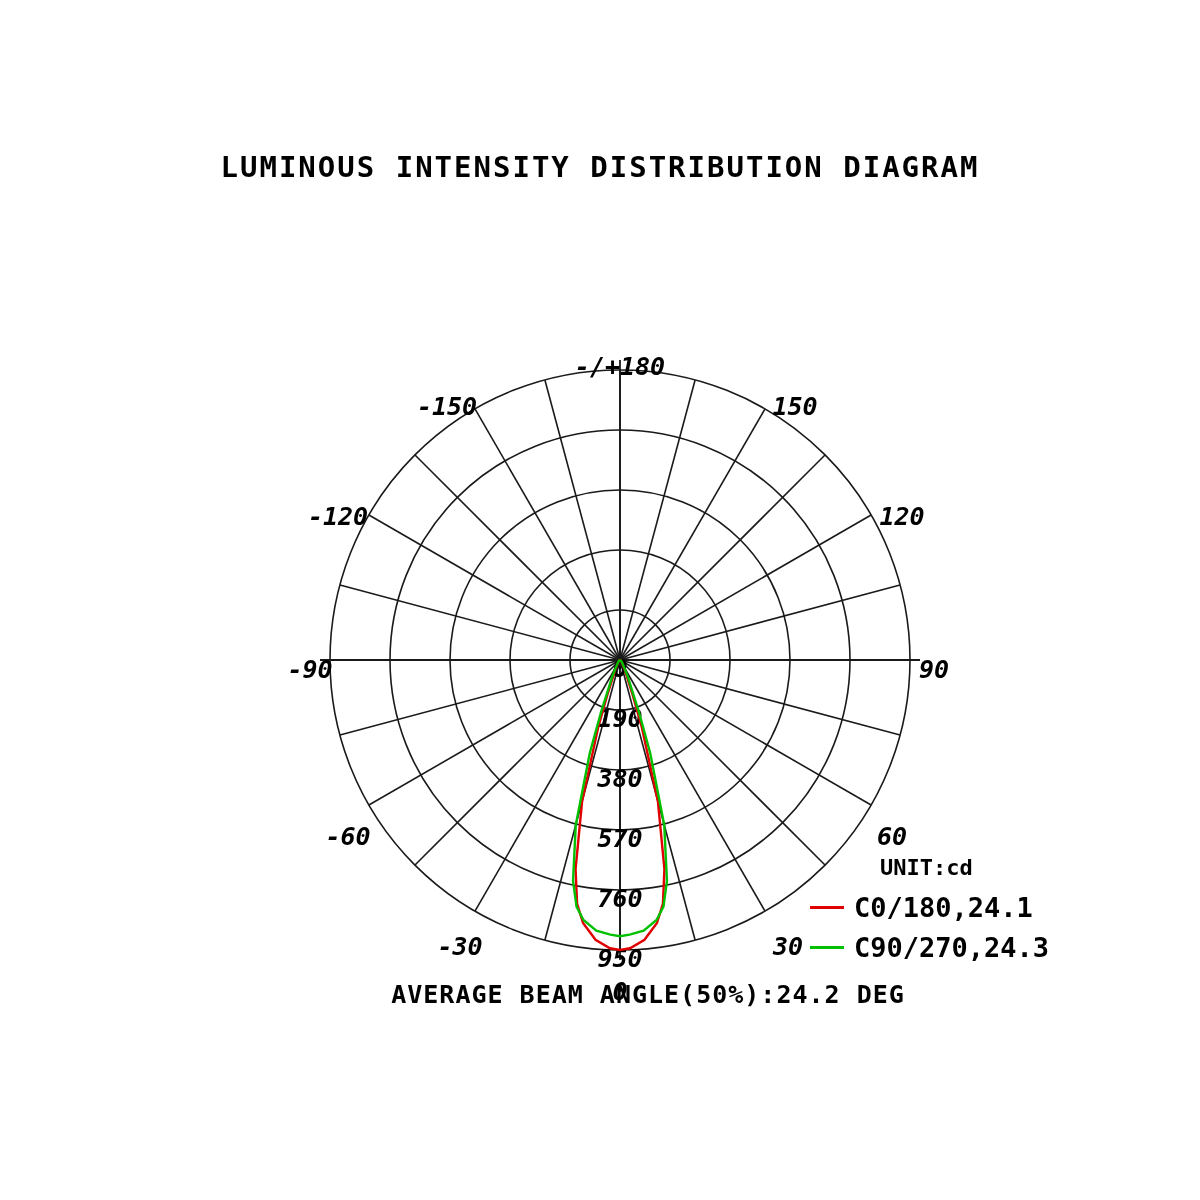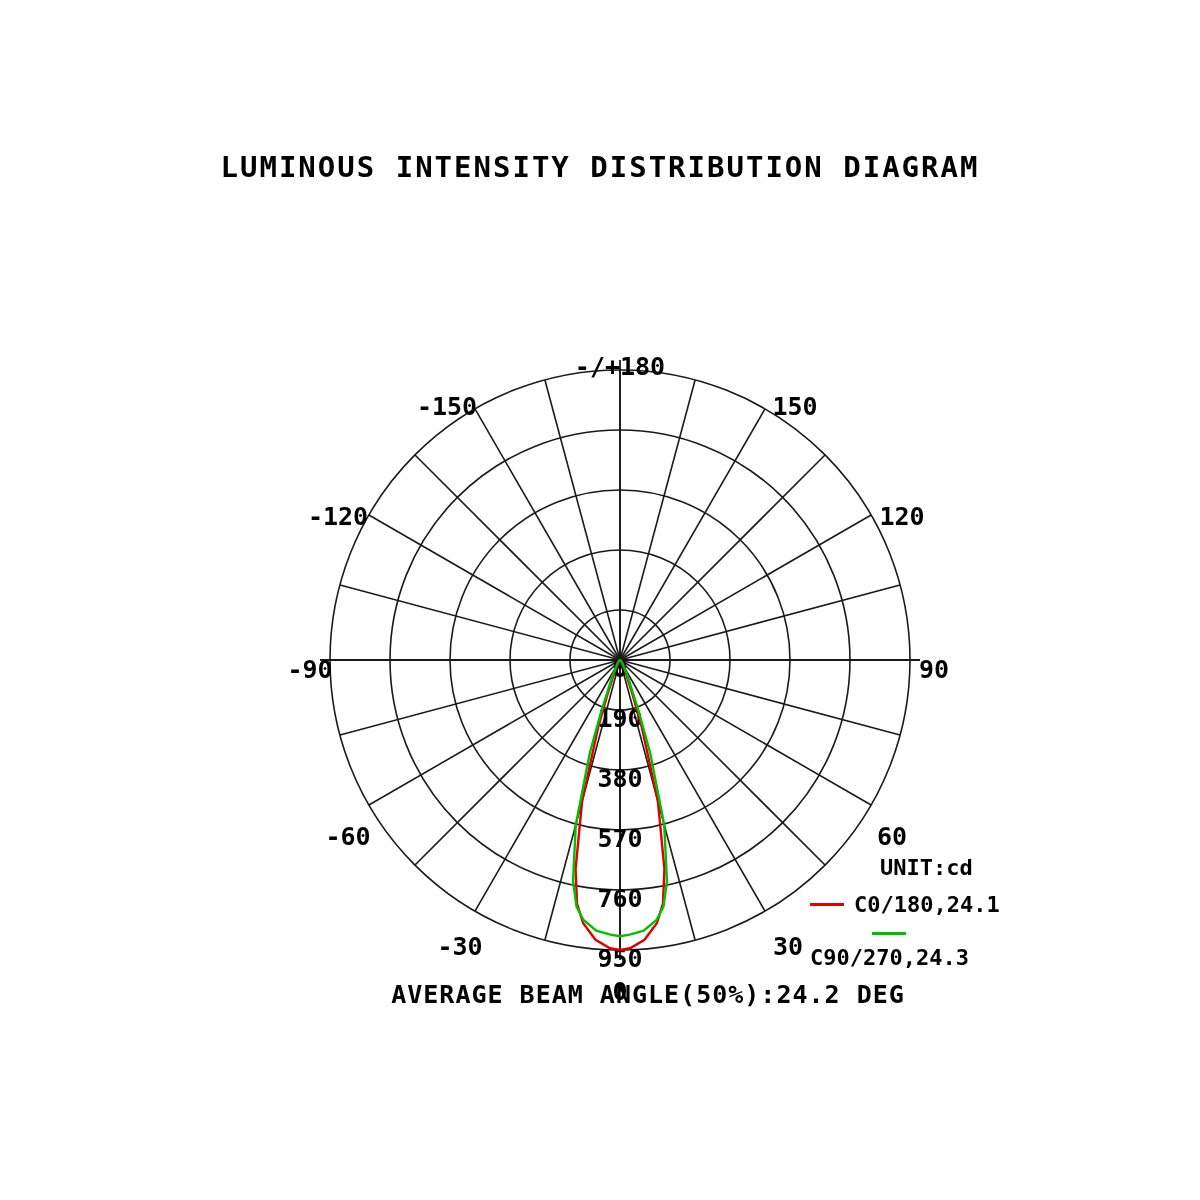--- a/index.html
+++ b/index.html
@@ -30,20 +30,21 @@
     font-weight: bold;
     letter-spacing: 2px;
     color: #000000;
   }
   #polar-wrap {
     position: absolute;
     left: 0;
     top: 0;
     width: 1200px;
     height: 1088px;
+    font-style: italic;
   }
   svg { display: block; }
   .grid-line {
     fill: none;
     stroke: #1a1a1a;
     stroke-width: 1.6;
   }
   .axis-cross {
     stroke: #1a1a1a;
     stroke-width: 1.8;
@@ -83,21 +84,21 @@
     font-family: "DejaVu Sans Mono", monospace;
     font-size: 22px;
     font-weight: bold;
   }
   .legend-row {
     position: absolute;
     display: flex;
     align-items: center;
     gap: 10px;
     font-family: "DejaVu Sans Mono", monospace;
-    font-size: 22px;
+    font-size: 27px;
     font-weight: bold;
   }
   .legend-swatch {
     display: inline-block;
     width: 34px;
     height: 0;
     border-top-width: 3px;
     border-top-style: solid;
   }
 </style>
@@ -180,20 +181,20 @@
     </svg>
   </div>
 
   <div id="unit-label">UNIT:cd</div>
 
   <div class="legend-row" style="left:810px; top:892px;">
     <span class="legend-swatch" id="swatch-0" style="border-top-color: rgb(224, 0, 0);"></span>
     <span>C0/180,24.1</span>
   </div>
 
-  <div class="legend-row" style="left:810px; top:932px;flex-direction:column;">
+  <div class="legend-row" style="left:810px; top:932px;">
     <span class="legend-swatch" id="swatch-1" style="border-top-color: rgb(0, 192, 0);"></span>
     <span>C90/270,24.3</span>
   </div>
 
   <div id="footer-note">AVERAGE BEAM ANGLE(50%):24.2 DEG</div>
 
 </div>
 
 </body></html>

